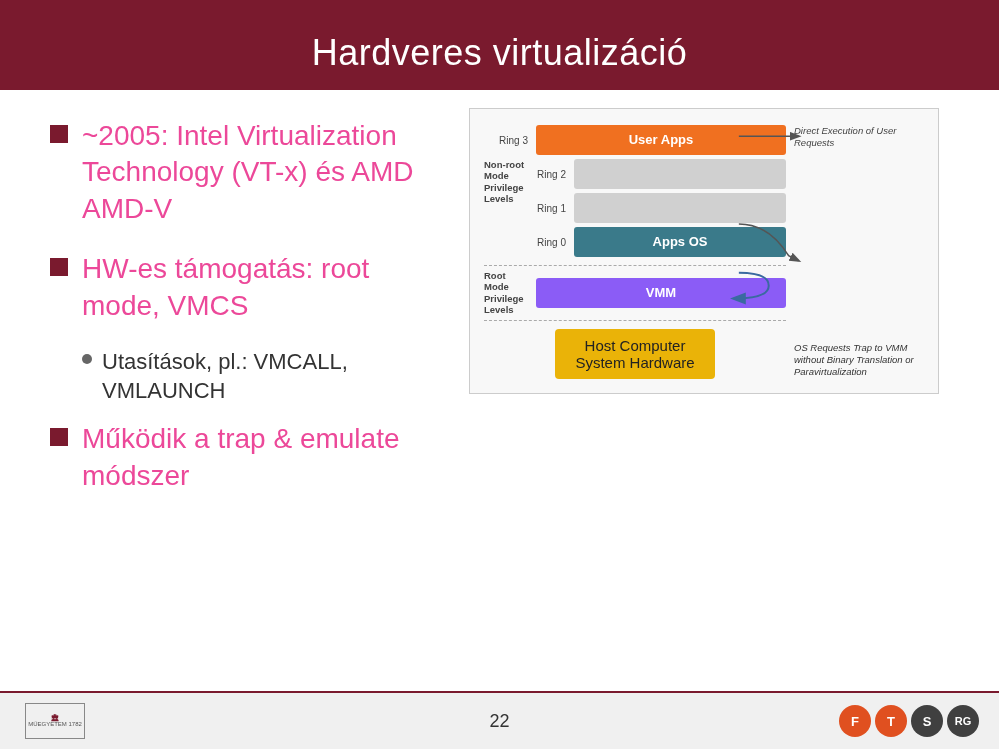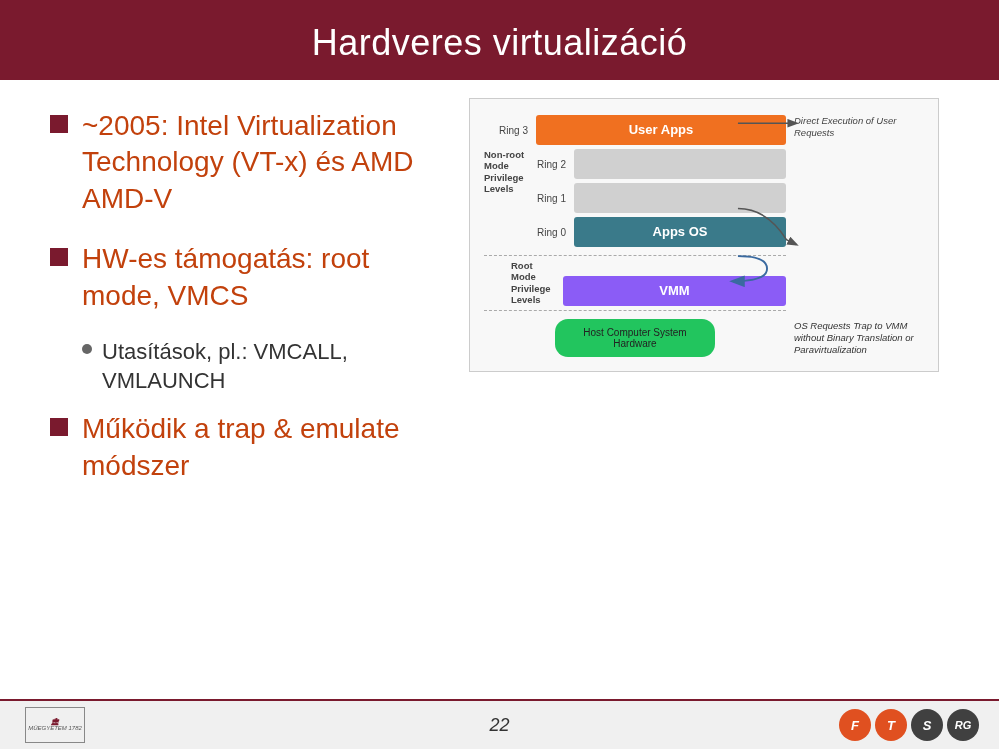--- a/index.html
+++ b/index.html
@@ -10,21 +10,21 @@
       font-family: 'Segoe UI', Arial, sans-serif;
       overflow: hidden;
       position: relative;
     }
 
     
     .header {
       background: #7a1a2e;
       color: #ffffff;
       text-align: center;
-      padding: 22px 20px 16px;
+      padding: 32px 20px 16px;
       font-size: 36px;
       font-weight: 300;
       letter-spacing: 0.5px;
     }
 
     
     .main {
       padding: 28px 50px 10px 50px;
       display: flex;
       gap: 20px;
@@ -33,21 +33,21 @@
     .bullet-section {
       flex: 1;
       min-width: 340px;
     }
 
     .bullet-item {
       display: flex;
       align-items: flex-start;
       margin-bottom: 24px;
       font-size: 28px;
-      color: #c2410c;
+      color: #ec4899;
       line-height: 1.3;
     }
 
     .bullet-item .bullet-square {
       width: 18px;
       height: 18px;
       background: #7a1a2e;
       margin-right: 14px;
       margin-top: 7px;
       flex-shrink: 0;
@@ -117,25 +117,25 @@
       text-align: center;
       line-height: 30px;
     }
 
     .divider-line {
       border-top: 1px dashed #aaa;
       margin: 4px 0;
     }
 
     .host-box {
-      background: #22c55e;
-      border-radius: 13px;
+      background: #eab308;
+      border-radius: 4px;
       text-align: center;
       padding: 8px 12px;
-      font-size: 10px;
+      font-size: 15px;
       color: #222;
       margin-top: 8px;
       width: 160px;
       margin-left: auto;
       margin-right: auto;
     }
 
     
     .diagram-svg {
       position: absolute;
@@ -144,28 +144,27 @@
       height: 100%;
       pointer-events: none;
     }
 
     
     .footer {
       position: absolute;
       bottom: 0;
       left: 0;
       right: 0;
-      height: 50px;
+      height: 58px;
       background: #f0f0f0;
       border-top: 2px solid #7a1a2e;
       display: flex;
       align-items: center;
       justify-content: space-between;
       padding: 0 20px;
-      font-style: italic;
     }
 
     .footer-logo-left {
       display: flex;
       align-items: center;
       gap: 8px;
     }
 
     .footer-page-num {
       font-size: 18px;
@@ -285,21 +284,21 @@
                 <div style="font-size:10px;color:#444;width:38px;text-align:right;padding-right:8px;flex-shrink:0;">Ring 0</div>
                 <div class="ring-bar teal" style="flex:1;">
                   <div class="ring-bar-text">Apps OS</div>
                 </div>
               </div>
             </div>
           </div>
 
           <div class="divider-line"></div>
 
-          <div style="display:flex; align-items:flex-end; margin-top:4px; margin-bottom:4px;margin-left:27px;">
+          <div style="display:flex; align-items:center; margin-top:4px; margin-bottom:4px;">
             <div style="font-size:9.5px;color:#444;font-weight:600;line-height:1.2;width:52px;text-align:left;padding-right:4px;flex-shrink:0;">Root Mode Privilege Levels</div>
             <div class="ring-bar dark-blue" style="flex:1;">
               <div class="ring-bar-text">VMM</div>
             </div>
           </div>
 
           <div class="divider-line"></div>
 
           <div class="host-box">
             <span>Host Computer System Hardware</span>

